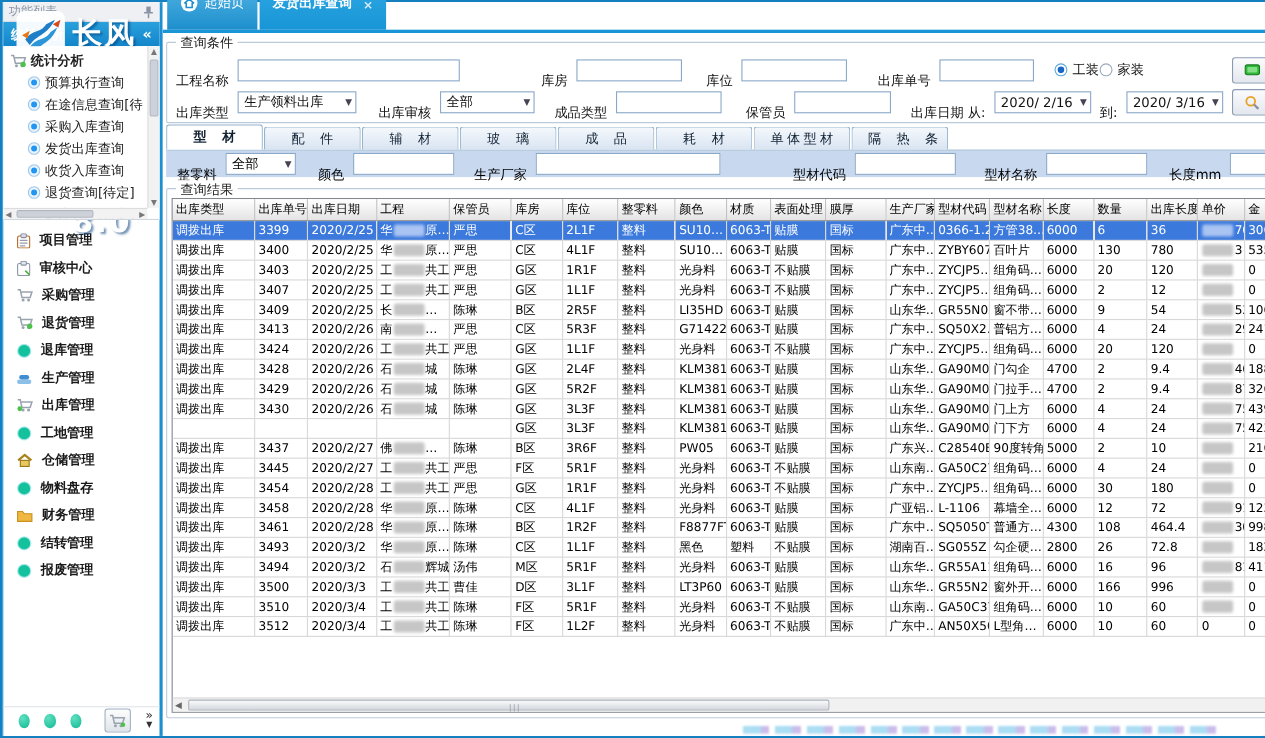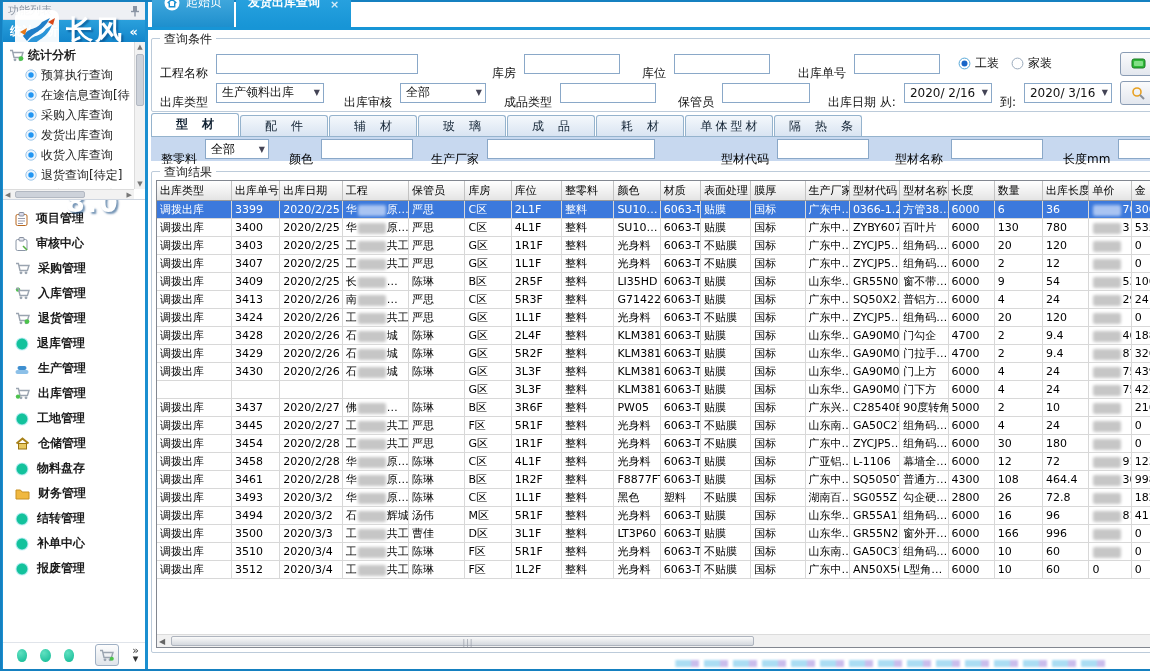--- a/index.html
+++ b/index.html
@@ -55,21 +55,21 @@
 
   .content { flex:1; display:flex; flex-direction:column; min-height:0; padding:0 3px; }
   .groupbox { position:relative; border:1px solid #bccbda; border-radius:2px; margin-top:8px; }
   .groupbox > .legend { position:absolute; top:-8px; left:8px; background:#fff; padding:0 4px; font-size:12px; color:#222; }
   .qbox { padding:12px 8px 6px 8px; flex:0 0 auto; }
   .qrow { display:flex; align-items:center; gap:8px; height:25px; font-size:12px; color:#111; }
   .lbl { white-space:nowrap;margin-top:20px; }
   .tinput { height:20px; border:1px solid #8aa8c8; background:#fff; font-size:12px; padding:0 3px; font-family:inherit; }
   .combo { height:20px; border:1px solid #8aa8c8; background:#fff; display:flex; align-items:center; justify-content:space-between; padding:0 3px 0 5px; font-size:12px; cursor:pointer; white-space:nowrap; }
   .combo .arr { font-size:8px; color:#445; margin-left:4px; }
-  .radio-group { display:flex; align-items:center; gap:12px; white-space:nowrap; }
+  .radio-group { display:flex; align-items:center; gap:0; white-space:nowrap; }
   .radio { display:flex; align-items:center; gap:4px; cursor:pointer; }
   .btn { height:24px; display:flex; align-items:center; justify-content:center; gap:7px; background:linear-gradient(#fbfbfc,#e3e7ee); border:1px solid #8a9cb4; border-radius:3px; font-size:12px; padding:0 10px; cursor:pointer; width:88px; }
   .btn.wide span { letter-spacing:6px; }
 
   .mat-tabs { flex:0 0 auto; display:flex; align-items:flex-end; height:23px; border-bottom:1px solid #95b3cd; margin-top:2px; }
   .mat-tab { width:88px; height:21px; text-align:center; font-size:12px; line-height:20px; border:1px solid #95b3cd; border-bottom:none; border-radius:3px 3px 0 0; background:linear-gradient(#f4f8fc,#d9e4f2); margin-right:1px; cursor:pointer; color:#123; overflow:hidden; white-space:nowrap; }
   .mat-tab.active { background:#fff; height:23px; font-weight:bold; }
   .subfilter { flex:0 0 auto; height:24px; background:#c7d8ef; display:flex; align-items:center; gap:8px; padding:0 10px; font-size:12px; }
 
   .rbox { flex:1; margin-top:10px; margin-bottom:4px; padding:8px 4px 4px 4px; display:flex; min-height:0; }
@@ -282,31 +282,20 @@
                 <path d="M1 1.5 h2.4 l1.6 7 h7.4 l1.6 -5 H4.6" fill="none" stroke="#9aa4b0" stroke-width="1.4"></path>
                 <circle cx="6" cy="10.8" r="1.4" fill="#9aa4b0"></circle>
                 <circle cx="11" cy="10.8" r="1.4" fill="#9aa4b0"></circle>
               </svg>
             </span>
             <span>采购管理</span>
           </div>
           <div class="menu-item">
             <span class="icn">
               <svg width="15" height="13">
-                <circle cx="3" cy="2.6" r="2.2" fill="#4cc24c"></circle>
-                <path d="M1 1.5 h2.4 l1.6 7 h7.4 l1.6 -5 H4.6" fill="none" stroke="#9aa4b0" stroke-width="1.4"></path>
-                <circle cx="6" cy="10.8" r="1.4" fill="#9aa4b0"></circle>
-                <circle cx="11" cy="10.8" r="1.4" fill="#9aa4b0"></circle>
-              </svg>
-            </span>
-            <span>入库管理</span>
-          </div>
-          <div class="menu-item">
-            <span class="icn">
-              <svg width="15" height="13">
                 <path d="M1 1.5 h2.4 l1.6 7 h7.4 l1.6 -5 H4.6" fill="none" stroke="#9aa4b0" stroke-width="1.4"></path>
                 <circle cx="6" cy="10.8" r="1.4" fill="#9aa4b0"></circle>
                 <circle cx="11" cy="10.8" r="1.4" fill="#9aa4b0"></circle>
                 <circle cx="12" cy="9.6" r="2.4" fill="#4cc24c"></circle>
               </svg>
             </span>
             <span>退货管理</span>
           </div>
           <div class="menu-item">
             <span class="icn">
@@ -373,29 +362,20 @@
             <span>财务管理</span>
           </div>
           <div class="menu-item">
             <span class="icn">
               <svg width="14" height="14">
                 <circle cx="7" cy="7" r="6" fill="#13c29c"></circle>
                 <circle cx="7" cy="7" r="6" fill="none" stroke="#b8ecf4" stroke-width="1.2" opacity=".8"></circle>
               </svg>
             </span>
             <span>结转管理</span>
-          </div>
-          <div class="menu-item">
-            <span class="icn">
-              <svg width="14" height="14">
-                <circle cx="7" cy="7" r="6" fill="#13c29c"></circle>
-                <circle cx="7" cy="7" r="6" fill="none" stroke="#b8ecf4" stroke-width="1.2" opacity=".8"></circle>
-              </svg>
-            </span>
-            <span>补单中心</span>
           </div>
           <div class="menu-item">
             <span class="icn">
               <svg width="14" height="14">
                 <circle cx="7" cy="7" r="6" fill="#13c29c"></circle>
                 <circle cx="7" cy="7" r="6" fill="none" stroke="#b8ecf4" stroke-width="1.2" opacity=".8"></circle>
               </svg>
             </span>
             <span>报废管理</span>
           </div>

